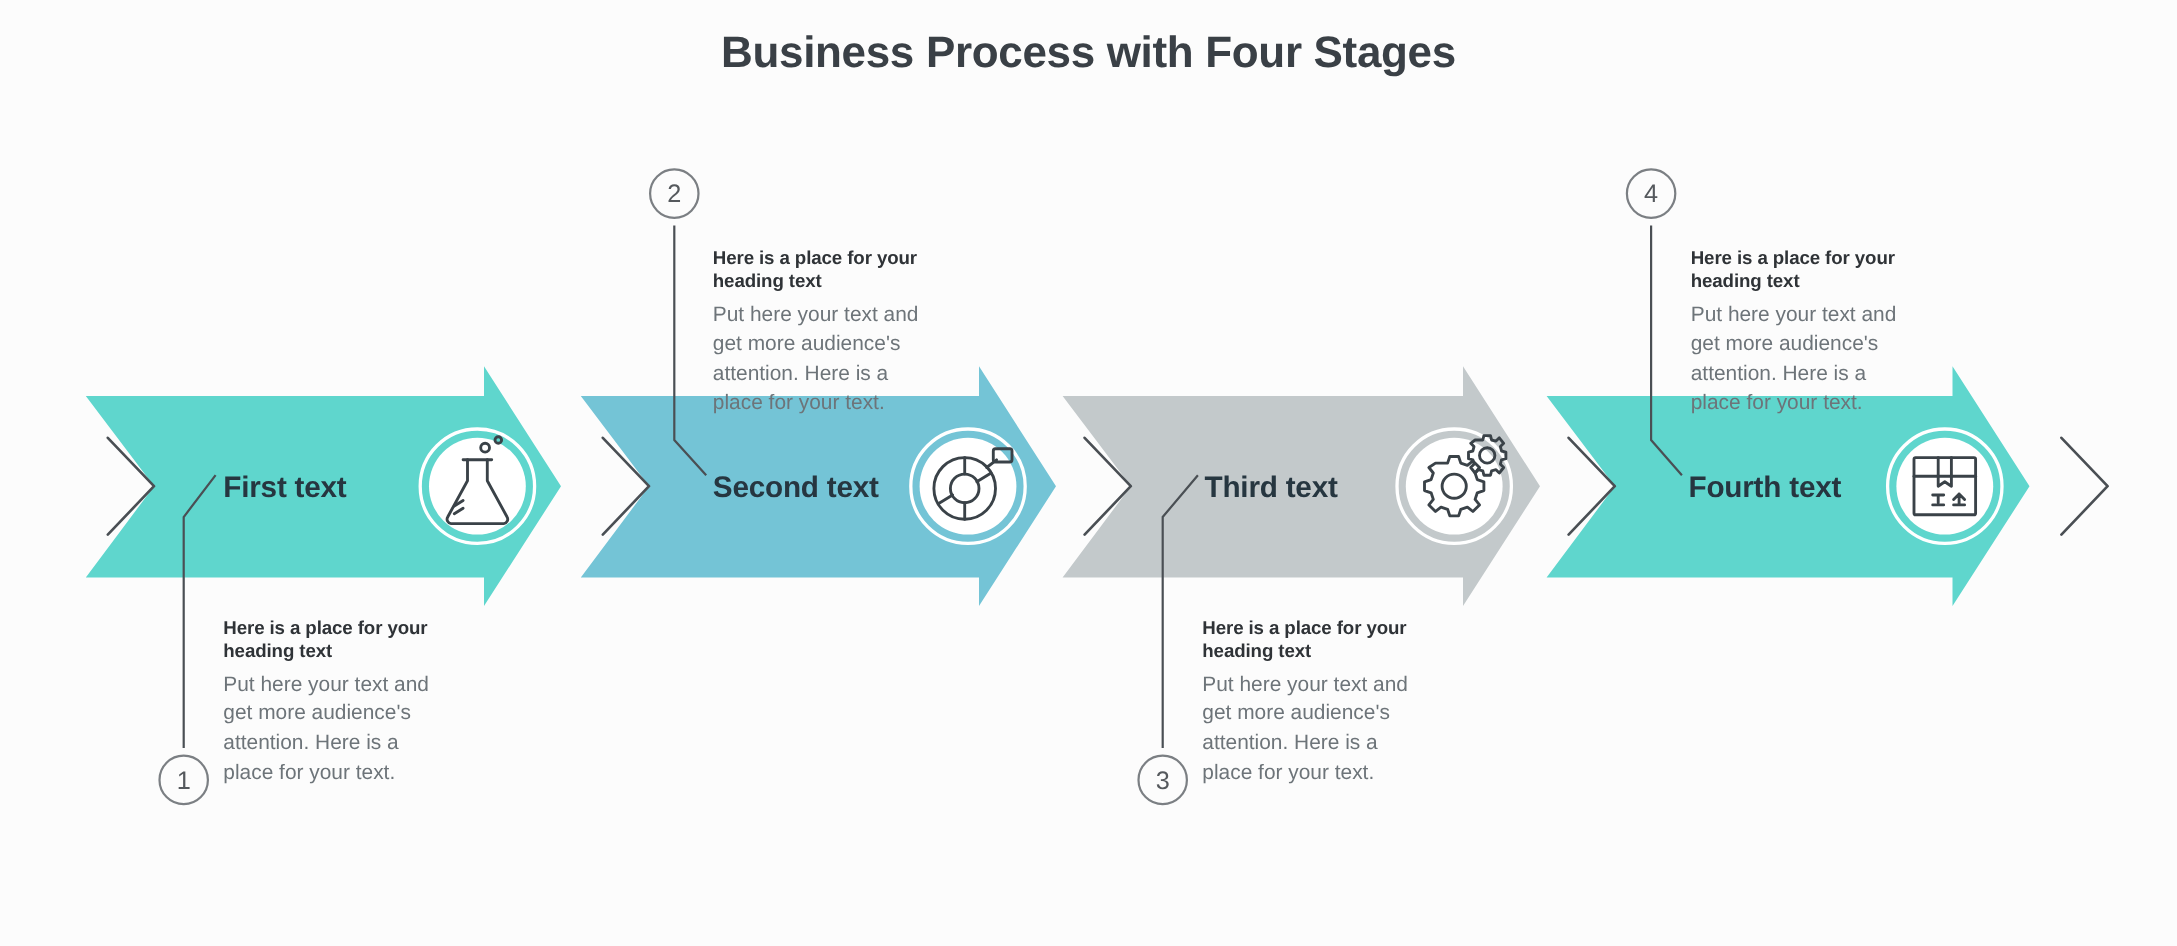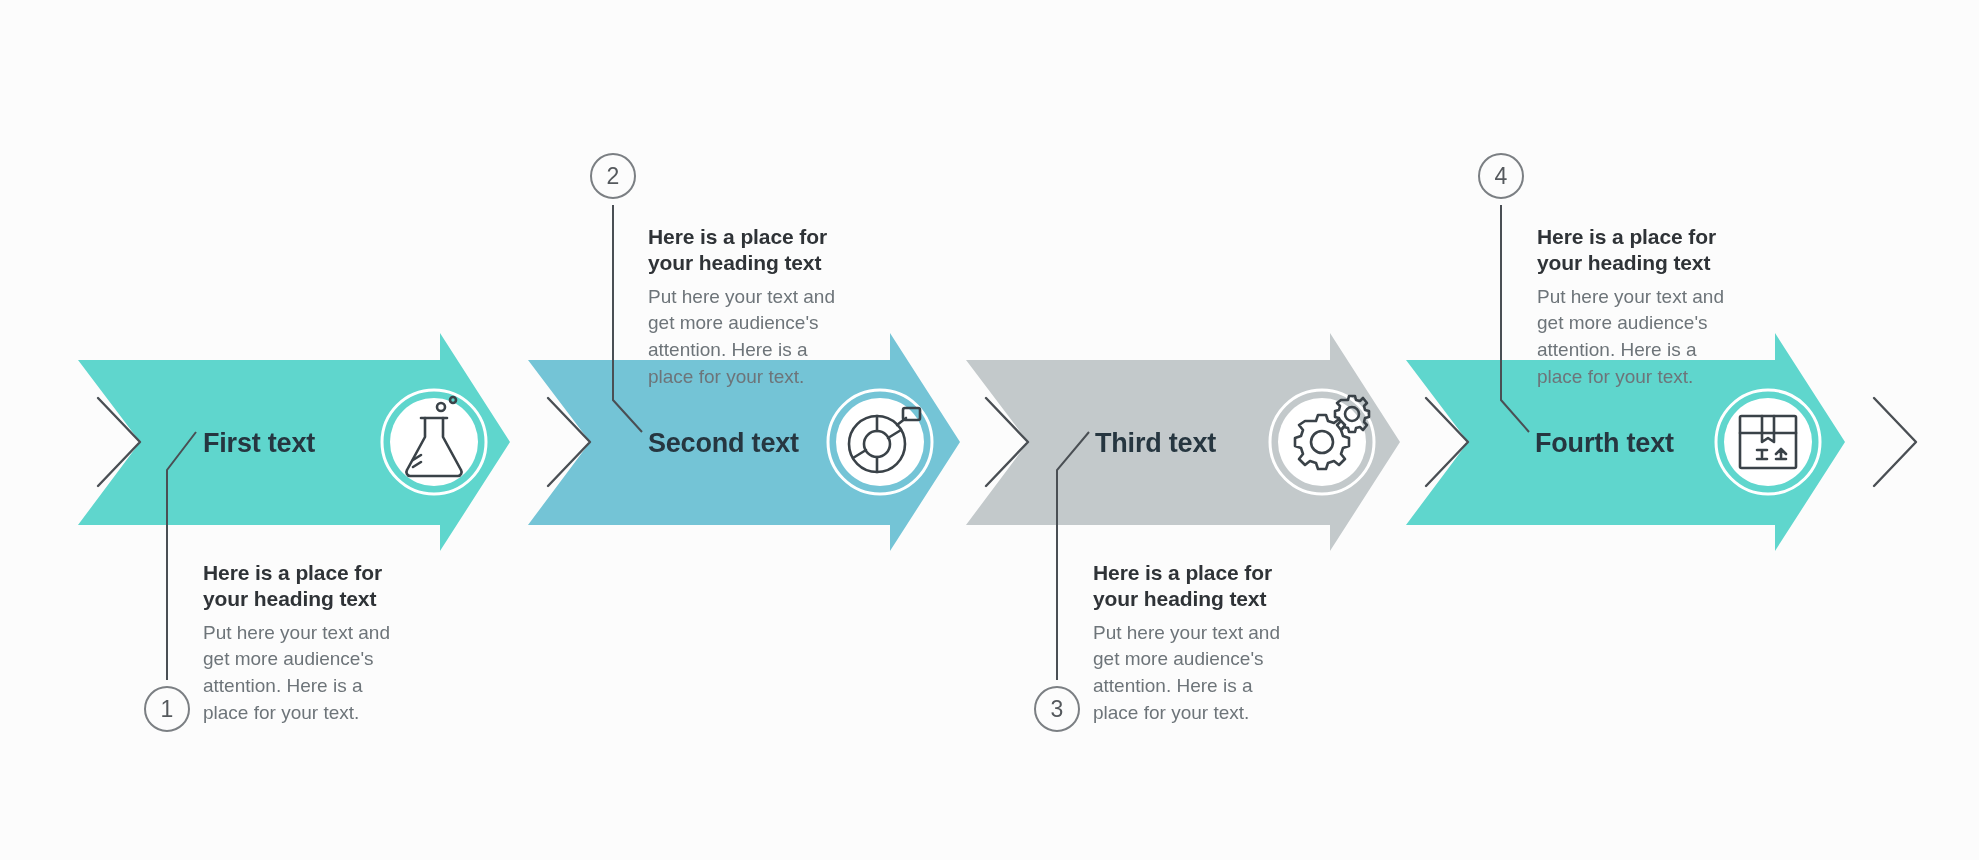--- a/index.html
+++ b/index.html
@@ -52,41 +52,42 @@
     font-family: "Liberation Sans", sans-serif;
     font-size: 23px;
     fill: #55595d;
     text-anchor: middle;
   }
   .callout {
     position: absolute;
     font-family: "Liberation Sans", sans-serif;
   }
   .callout-heading {
-    font-size: 21px;
+    font-size: 17px;
     font-weight: bold;
     color: #2f3337;
     line-height: 1.25;
     letter-spacing: -0.1px;
     margin: 0 0 7px 0;
     width: 205px;
   }
   .callout-body {
     font-size: 19px;
     color: #6d7479;
     line-height: 1.42;
     margin: 0;
     width: 205px;
   }
 </style>
 </head>
 <body>
 
 <div id="stage">
 
+  <div class="page-title">Business Process with Four Stages</div>
 
   <svg class="diagram" viewBox="0 0 1979 860">
     <defs>
       
     </defs>
 
     <g>
       <path d="M 78 360 L 440 360 L 440 333 L 510 442 L 440 551 L 440 525 L 78 525 L 140 442 Z" fill="#5FD6CD"></path>
       <text class="stage-label" x="203" y="452">First text</text>
 

